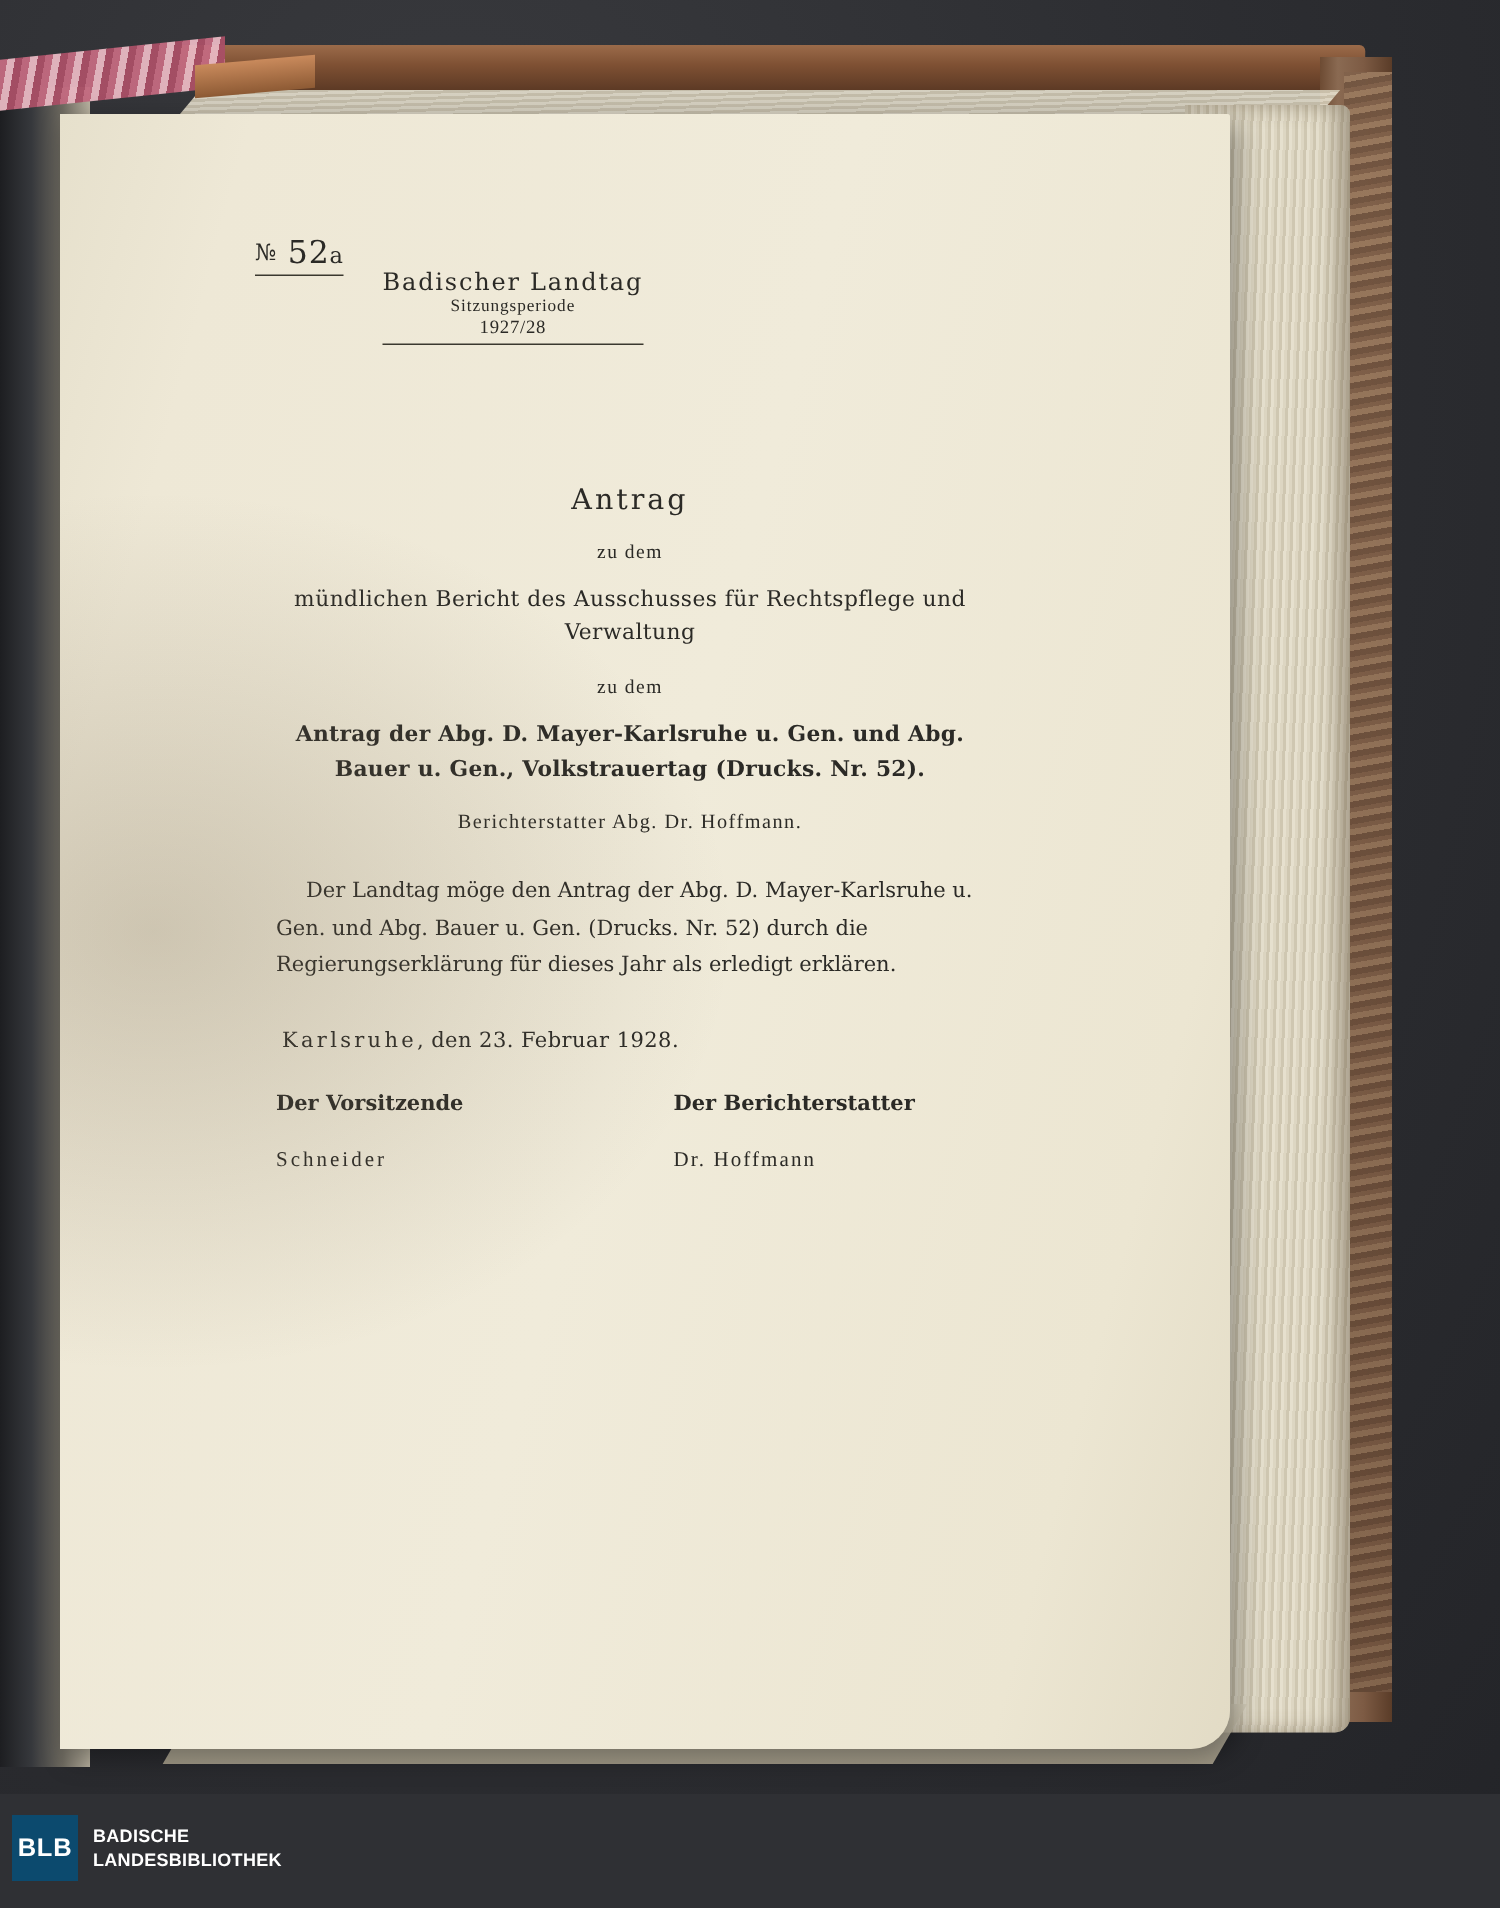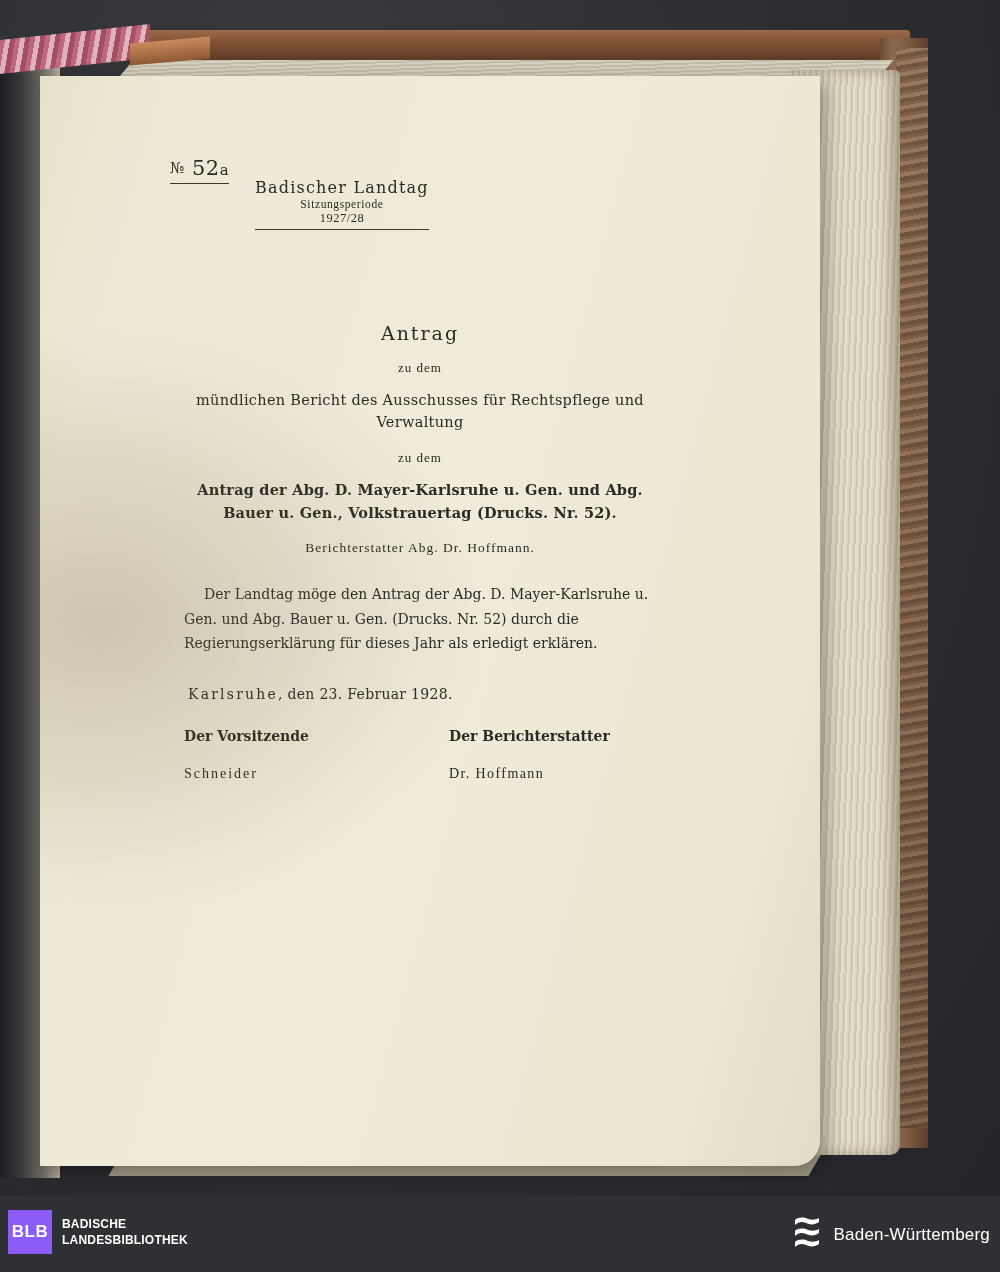--- a/index.html
+++ b/index.html
@@ -284,21 +284,21 @@
     position: absolute;
     left: 8px;
     top: 14px;
     display: flex;
     align-items: center;
     gap: 10px;
   }
   .blb-logo {
     width: 44px;
     height: 44px;
-    background: #8b5cf6;
+    background: #0c4a6e;
     color: #fff;
     font-family: "Liberation Sans", sans-serif;
     font-weight: bold;
     font-size: 17px;
     display: flex;
     align-items: center;
     justify-content: center;
     letter-spacing: .5px;
   }
   .blb-text {
@@ -397,25 +397,13 @@
 </div>
 
 <div class="footer">
   <div class="blb">
     <div class="blb-logo">BLB</div>
     <div class="blb-text">
       <div>BADISCHE</div>
       <div>LANDESBIBLIOTHEK</div>
     </div>
   </div>
-  <div class="bw">
-    <div class="bw-crest">
-      <svg width="30" height="38" viewBox="0 0 30 38" aria-hidden="true">
-        <g fill="#ffffff">
-          <path d="M3 4 C6 1,12 1,16 3 C20 4,24 4,27 2 L27 6 C23 9,18 9,14 7 C10 5,6 6,3 9 Z"></path>
-          <path d="M3 15 C6 12,12 12,16 14 C20 15,24 15,27 13 L27 17 C23 20,18 20,14 18 C10 16,6 17,3 20 Z"></path>
-          <path d="M3 26 C6 23,12 23,16 25 C20 26,24 26,27 24 L27 28 C23 31,18 31,14 29 C10 27,6 28,3 31 Z"></path>
-        </g>
-      </svg>
-    </div>
-    <div class="bw-label">Baden-Württemberg</div>
-  </div>
 </div>
 
 </body></html>

